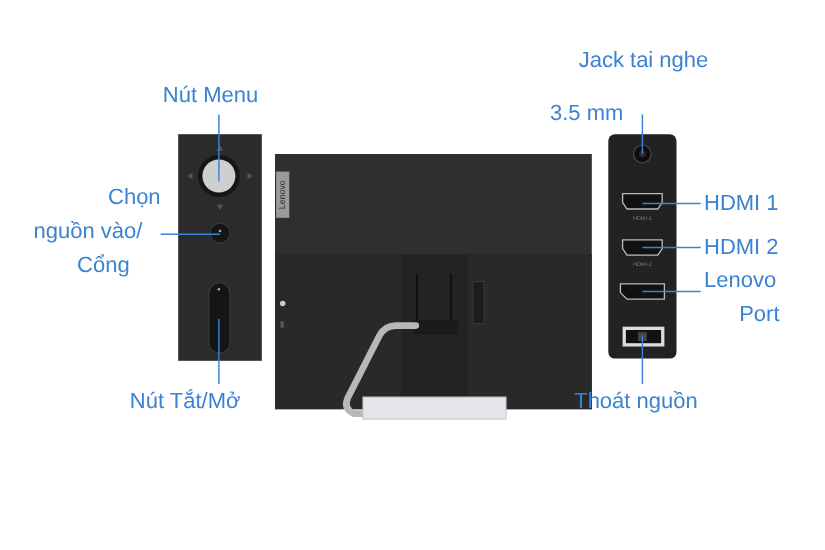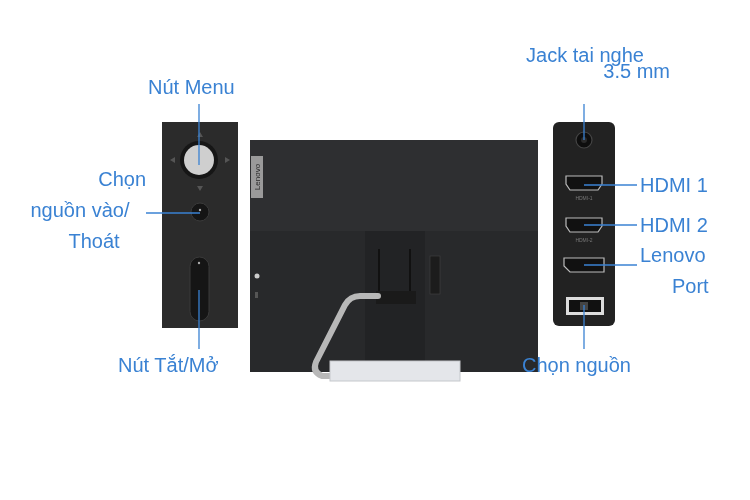--- a/index.html
+++ b/index.html
@@ -81,25 +81,25 @@
     <line x1="584" y1="225" x2="637" y2="225"></line>
     <line x1="584" y1="265" x2="637" y2="265"></line>
     <line x1="584" y1="305" x2="584" y2="349"></line>
   </g>
 </svg>
 
 <div class="lbl" style="left:148px; top:72px;">Nút Menu</div>
 
 <div class="lbl" style="left:42px; top:164px; width:104px; text-align:right;">Chọn</div>
 <div class="lbl" style="left:14px; top:195px; width:132px; text-align:center;">nguồn vào/</div>
-<div class="lbl" style="left:42px; top:226px; width:104px; text-align:center;">Thoát</div>
+<div class="lbl" style="left:42px; top:226px; width:104px; text-align:center;">Cổng</div>
 
 <div class="lbl" style="left:118px; top:350px;">Nút Tắt/Mở</div>
 
 <div class="lbl" style="left:500px; top:40px; width:170px; text-align:center;">Jack tai nghe</div>
-<div class="lbl" style="left:500px; top:56px; width:170px; text-align:right;">3.5 mm</div>
+<div class="lbl" style="left:500px; top:88px; width:170px; text-align:left;">3.5 mm</div>
 
 <div class="lbl" style="left:640px; top:170px;">HDMI 1</div>
 <div class="lbl" style="left:640px; top:210px;">HDMI 2</div>
 <div class="lbl" style="left:640px; top:240px;">Lenovo</div>
 <div class="lbl" style="left:640px; top:271px;margin-left:32px;">Port</div>
 
-<div class="lbl" style="left:522px; top:350px;">Chọn nguồn</div>
+<div class="lbl" style="left:522px; top:350px;">Thoát nguồn</div>
 
 </body></html>

